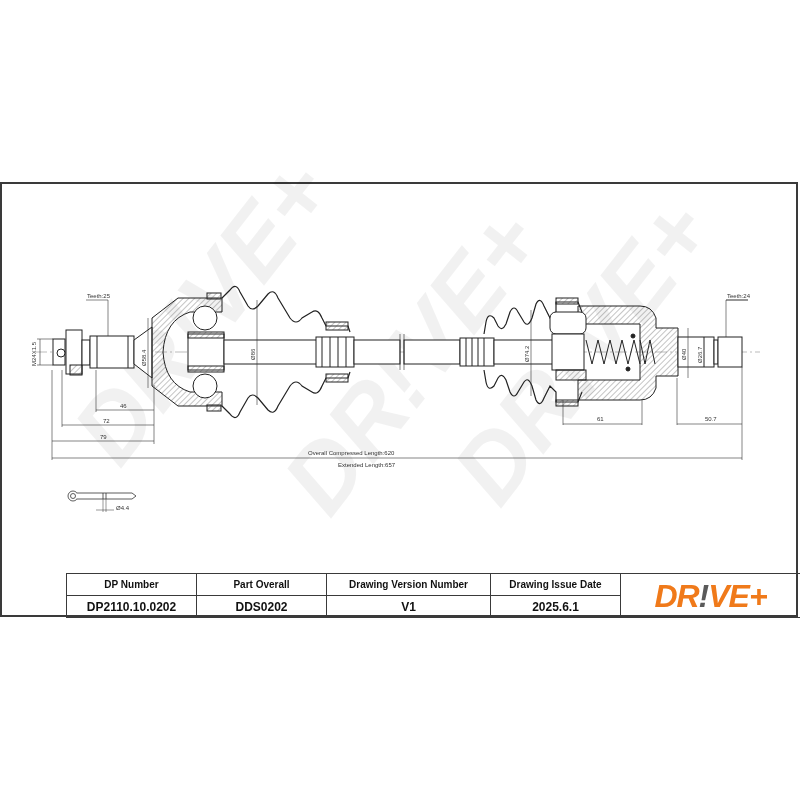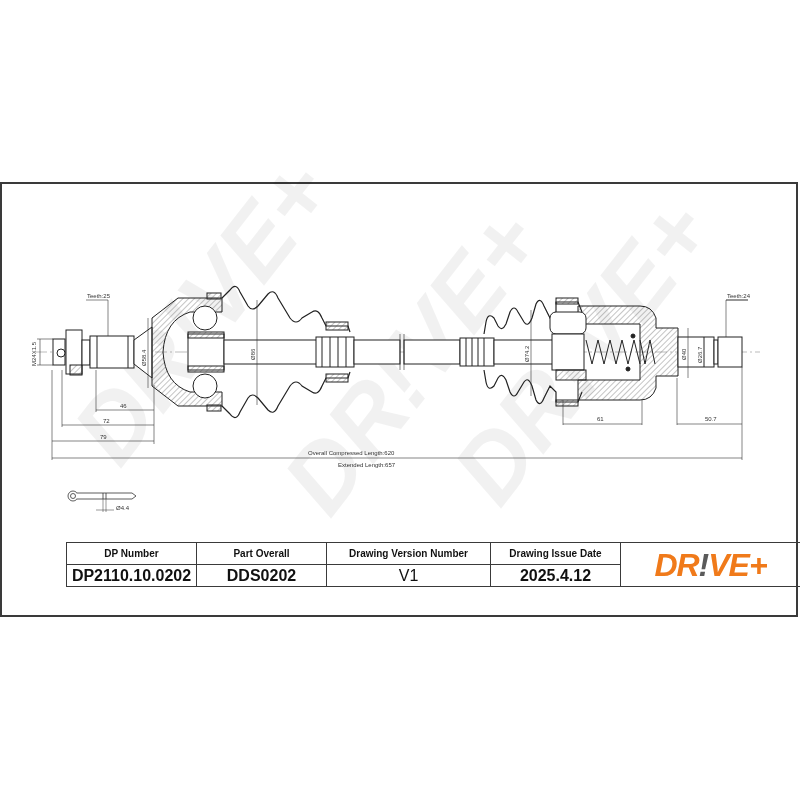--- a/index.html
+++ b/index.html
@@ -1,23 +1,23 @@
 <!DOCTYPE html>
 <html><head>
 <meta charset="utf-8">
 <style>
   html, body { margin:0; padding:0; background:#ffffff; }
   body { width:800px; height:800px; position:relative; overflow:hidden; font-family:"Liberation Sans", sans-serif; }
   .frame { position:absolute; left:0; top:182px; width:798px; height:435px; border:2px solid #3a3a3a; border-right-width:2px; box-sizing:border-box; }
   svg.drawing { position:absolute; left:0; top:0; width:800px; height:800px; }
-  .tbl { position:absolute; left:66px; top:542px; width:734px; height:44px; border-collapse:collapse; table-layout:fixed;border-radius:19px; }
+  .tbl { position:absolute; left:66px; top:573px; width:734px; height:44px; border-collapse:collapse; table-layout:fixed;border-radius:19px; }
   .tbl td { border:1.5px solid #3a3a3a; text-align:center; vertical-align:middle; padding:0; height:21px; color:#111; }
   .tbl .hdr { font-size:10px; font-weight:bold; }
-  .tbl .val { font-size:16px; font-weight:bold; }
-  .tbl .val.light { font-weight:normal; }
+  .tbl .val { font-size:12px; font-weight:bold; }
+  .tbl .val.light { font-weight:bold; }
   .logo-cell { position:relative; }
   .logo { font-family:"Liberation Sans", sans-serif; font-weight:bold; font-style:italic; font-size:32px; letter-spacing:-1px; color:#f07a1a; line-height:1; }
   .logo .bang { color:#5a5a5a; }
   .dim { font-family:"Liberation Sans", sans-serif; font-size:6px; fill:#333; }
 </style>
 </head>
 <body>
 
 <div class="frame"></div>
 
@@ -195,16 +195,16 @@
     <td class="hdr">Drawing Version Number</td>
     <td class="hdr">Drawing Issue Date</td>
     <td class="logo-cell" rowspan="2">
       <span class="logo"><span>DR</span><span class="bang">!</span><span>VE+</span></span>
     </td>
   </tr>
   <tr>
     <td class="val">DP2110.10.0202</td>
     <td class="val">DDS0202</td>
     <td class="val light">V1</td>
-    <td class="val">2025.4.12</td>
+    <td class="val">2025.6.1</td>
   </tr>
 </tbody>
   </table>
 
 </body></html>

